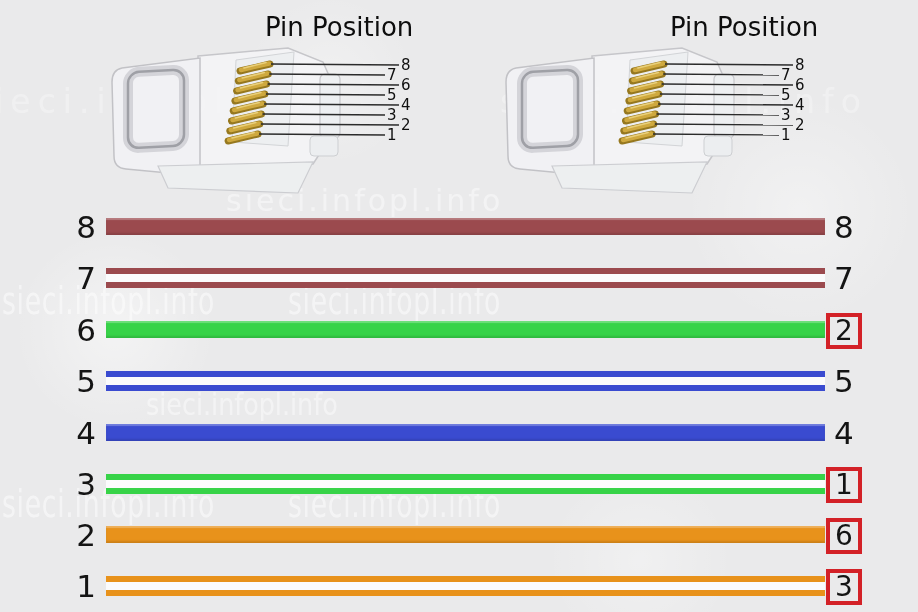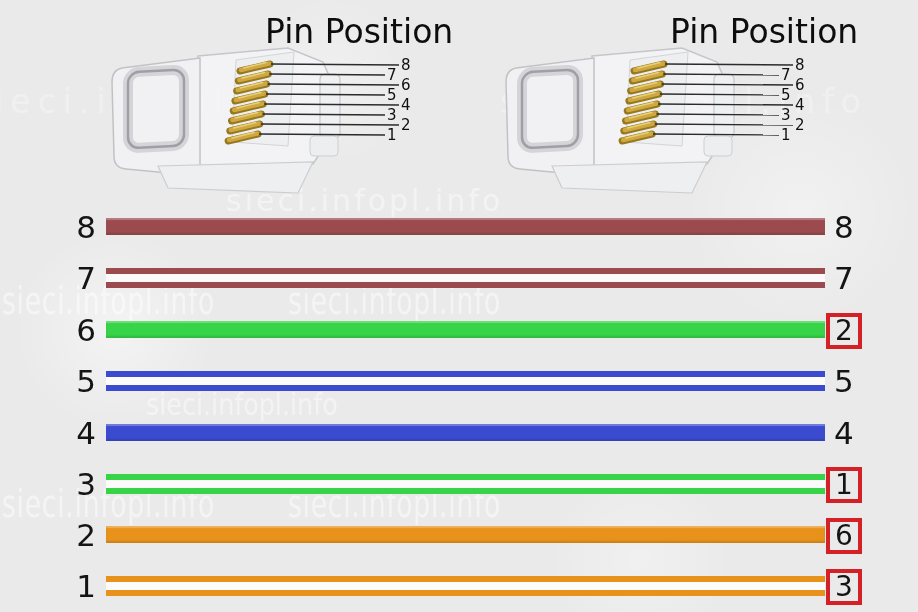--- a/index.html
+++ b/index.html
@@ -18,21 +18,21 @@
   
   #watermarks{position:absolute;inset:0;z-index:1;}
   .wm{position:absolute;color:#ffffff;white-space:nowrap;pointer-events:none;font-family:"DejaVu Sans",sans-serif;}
   .wm-wide{font-size:33px;letter-spacing:7px;opacity:.30;}
   .wm-mid {font-size:30px;letter-spacing:3px;opacity:.45;}
   .wm-mid2{font-size:31px;letter-spacing:0;transform:scaleX(.82);transform-origin:left top;opacity:.45;}
   .wm-big {font-size:37px;letter-spacing:1px;transform:scaleX(.72);transform-origin:left top;opacity:.52;}
   
   .pin-title{
     position:absolute;top:12px;z-index:3;
-    font-size:33px;color:#0d0d0d;letter-spacing:0;
+    font-size:26px;color:#0d0d0d;letter-spacing:0;
   }
   #title-left{left:265px;}
   #title-right{left:670px;}
   .connector{position:absolute;top:38px;width:330px;height:160px;z-index:2;}
   #connector-left{left:98px;}
   #connector-right{left:492px;}
   
   #wires{position:absolute;inset:0;z-index:2;}
   .wire-row{position:absolute;left:0;width:918px;height:38px;}
   .pin-num{position:absolute;font-size:31px;color:#141414;line-height:38px;}

